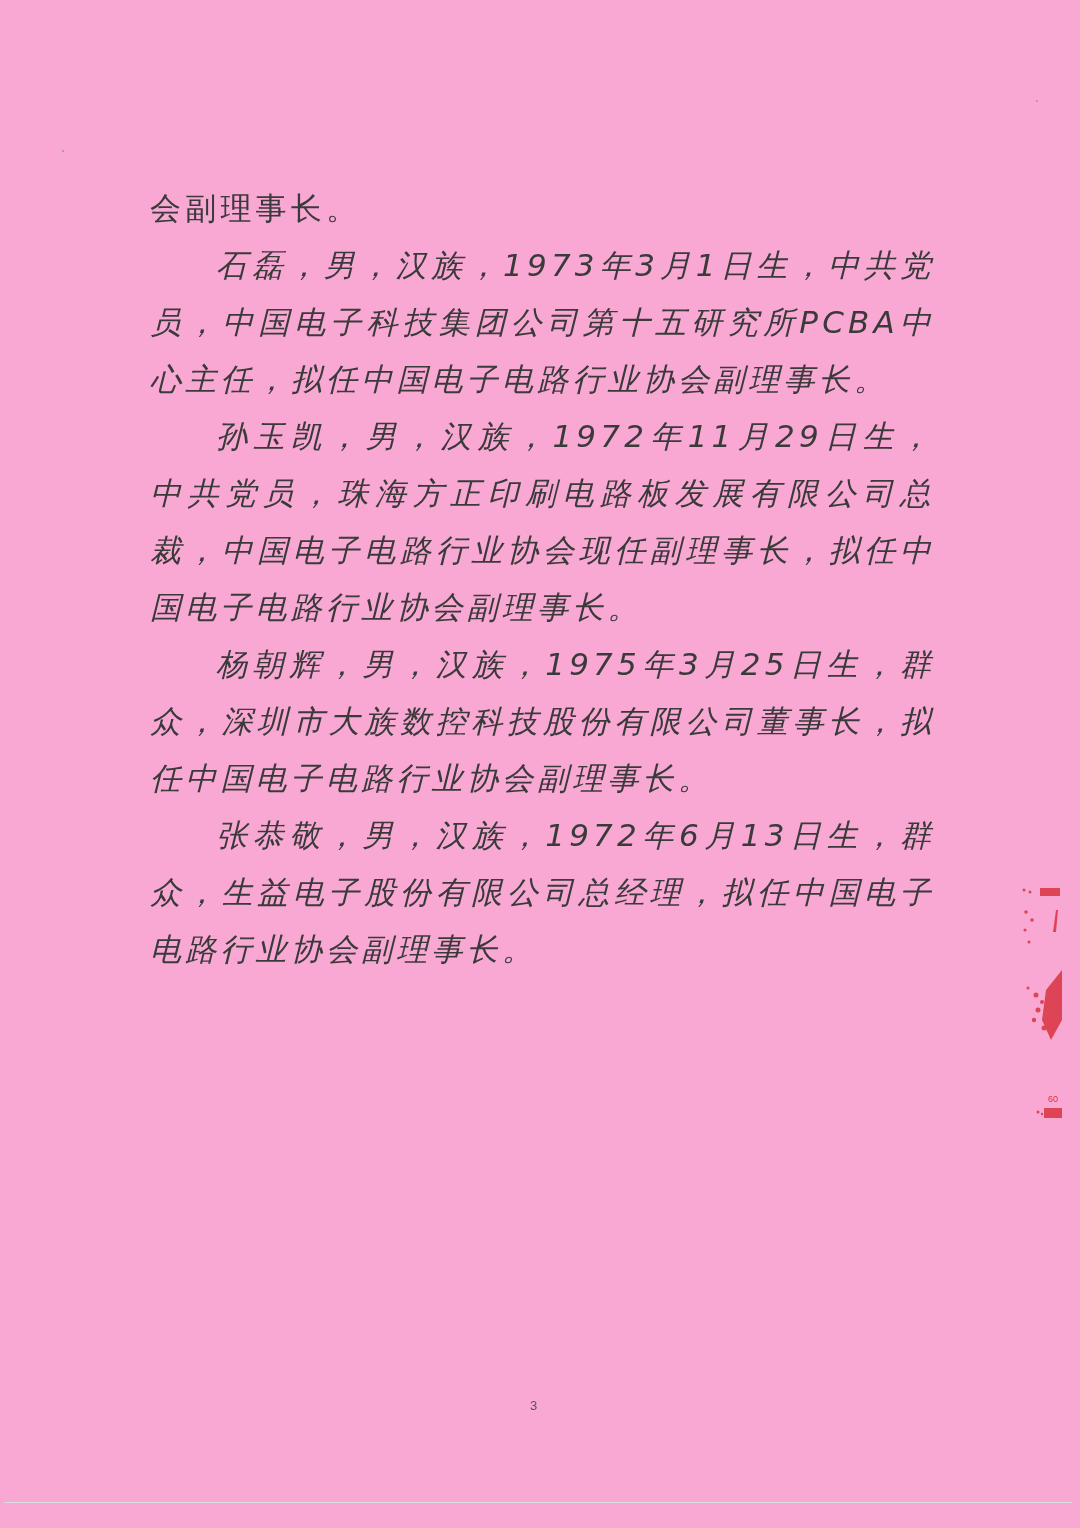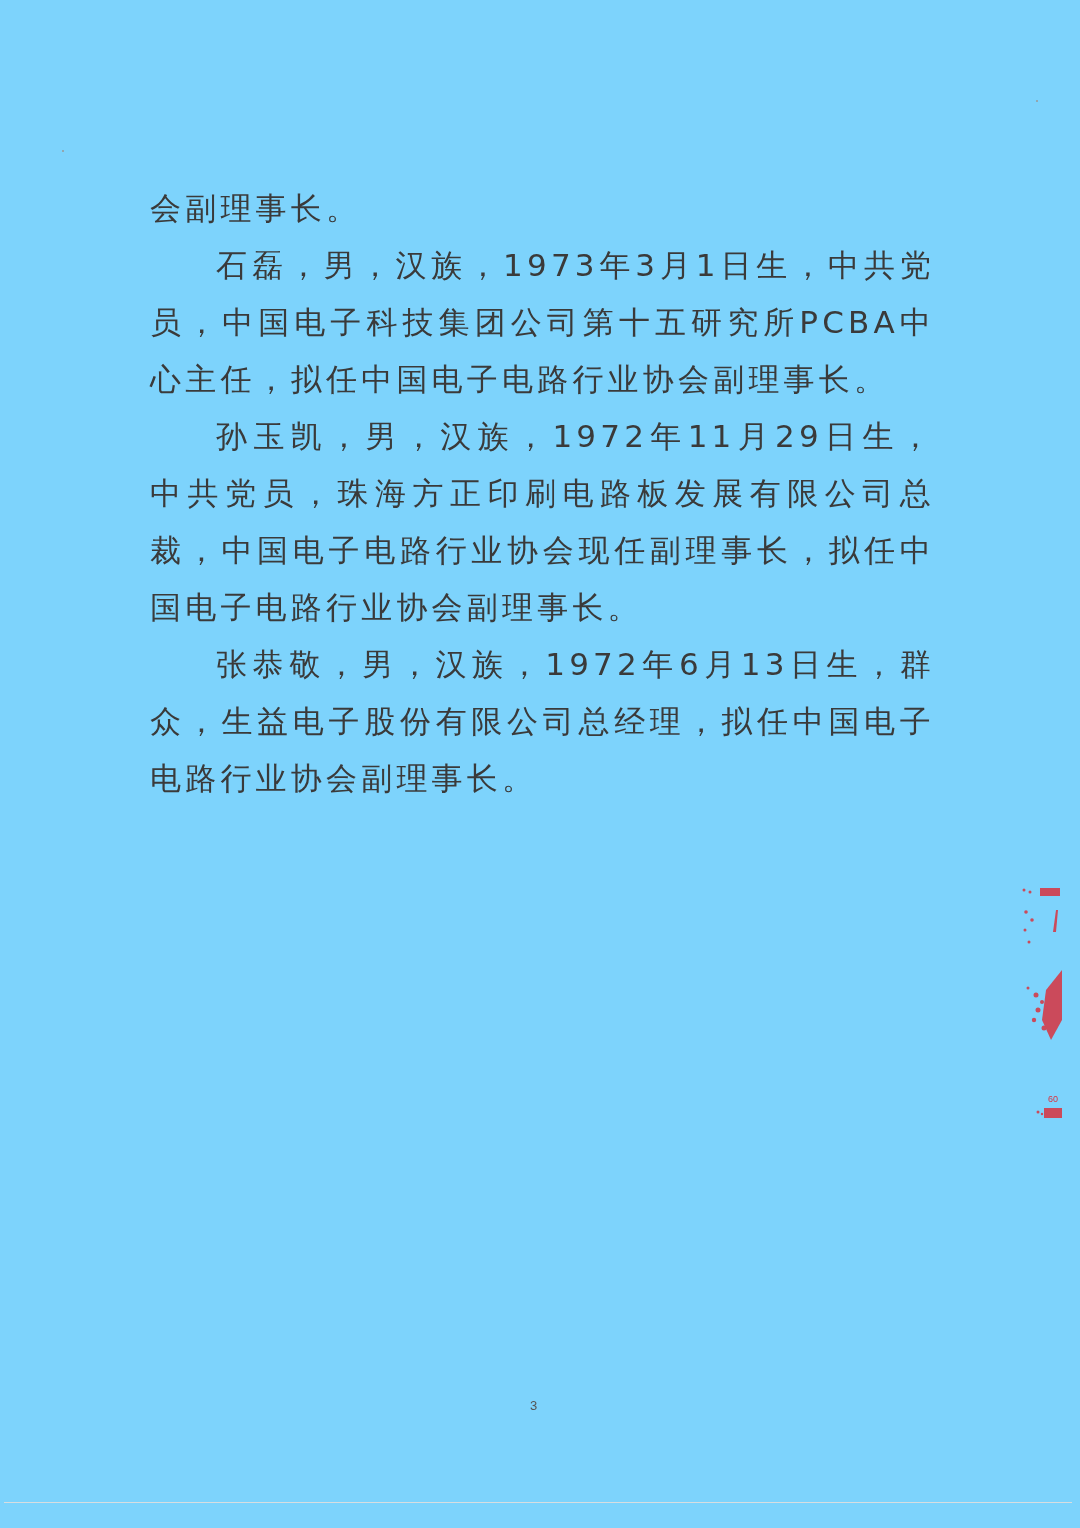--- a/index.html
+++ b/index.html
@@ -13,41 +13,42 @@
       position: relative;
       overflow: hidden;
       font-family: "DejaVu Sans", "Liberation Sans", sans-serif;
       color: #3a3a3a;
     }
     .page {
       position: absolute;
       left: 0; top: 0;
       width: 1080px;
       height: 1528px;
-      background: #7dd3fc;
+      background: #f9a8d4;
     }
     .body-text {
       position: absolute;
       left: 150px;
       top: 180px;
       width: 785px;
     }
     .para {
       margin: 0;
       padding: 0;
       font-size: 31px;
       line-height: 57px;
       letter-spacing: 4.2px;
       text-align: justify;
       text-align-last: left;
       word-break: break-all;
       color: #3a3a3a;
     }
     .para.indent {
       text-indent: 66px;
+      font-style: italic;
     }
     .page-number {
       position: absolute;
       left: 530px;
       top: 1398px;
       font-size: 13px;
       color: #555555;
       font-family: "Liberation Sans", sans-serif;
     }
     .footer-rule {
@@ -78,20 +79,21 @@
 
 <div class="page">
 
   <div class="speck" style="left:1036px; top:100px;"></div>
   <div class="speck" style="left:62px; top:150px;"></div>
 
   <div class="body-text">
     <p class="para">会副理事长。</p>
     <p class="para indent">石磊，男，汉族，1973年3月1日生，中共党员，中国电子科技集团公司第十五研究所PCBA中心主任，拟任中国电子电路行业协会副理事长。</p>
     <p class="para indent">孙玉凯，男，汉族，1972年11月29日生，中共党员，珠海方正印刷电路板发展有限公司总裁，中国电子电路行业协会现任副理事长，拟任中国电子电路行业协会副理事长。</p>
+    <p class="para indent">杨朝辉，男，汉族，1975年3月25日生，群众，深圳市大族数控科技股份有限公司董事长，拟任中国电子电路行业协会副理事长。</p>
     <p class="para indent">张恭敬，男，汉族，1972年6月13日生，群众，生益电子股份有限公司总经理，拟任中国电子电路行业协会副理事长。</p>
   </div>
 
   <svg class="seal-fragment" viewBox="0 0 50 250">
     <g fill="#d9333f" opacity="0.85">
       <rect x="24" y="8" width="20" height="8"></rect>
       <circle cx="8" cy="10" r="1.5"></circle>
       <circle cx="14" cy="12" r="1.5"></circle>
       <circle cx="10" cy="32" r="1.8"></circle>
       <circle cx="16" cy="40" r="1.8"></circle>

